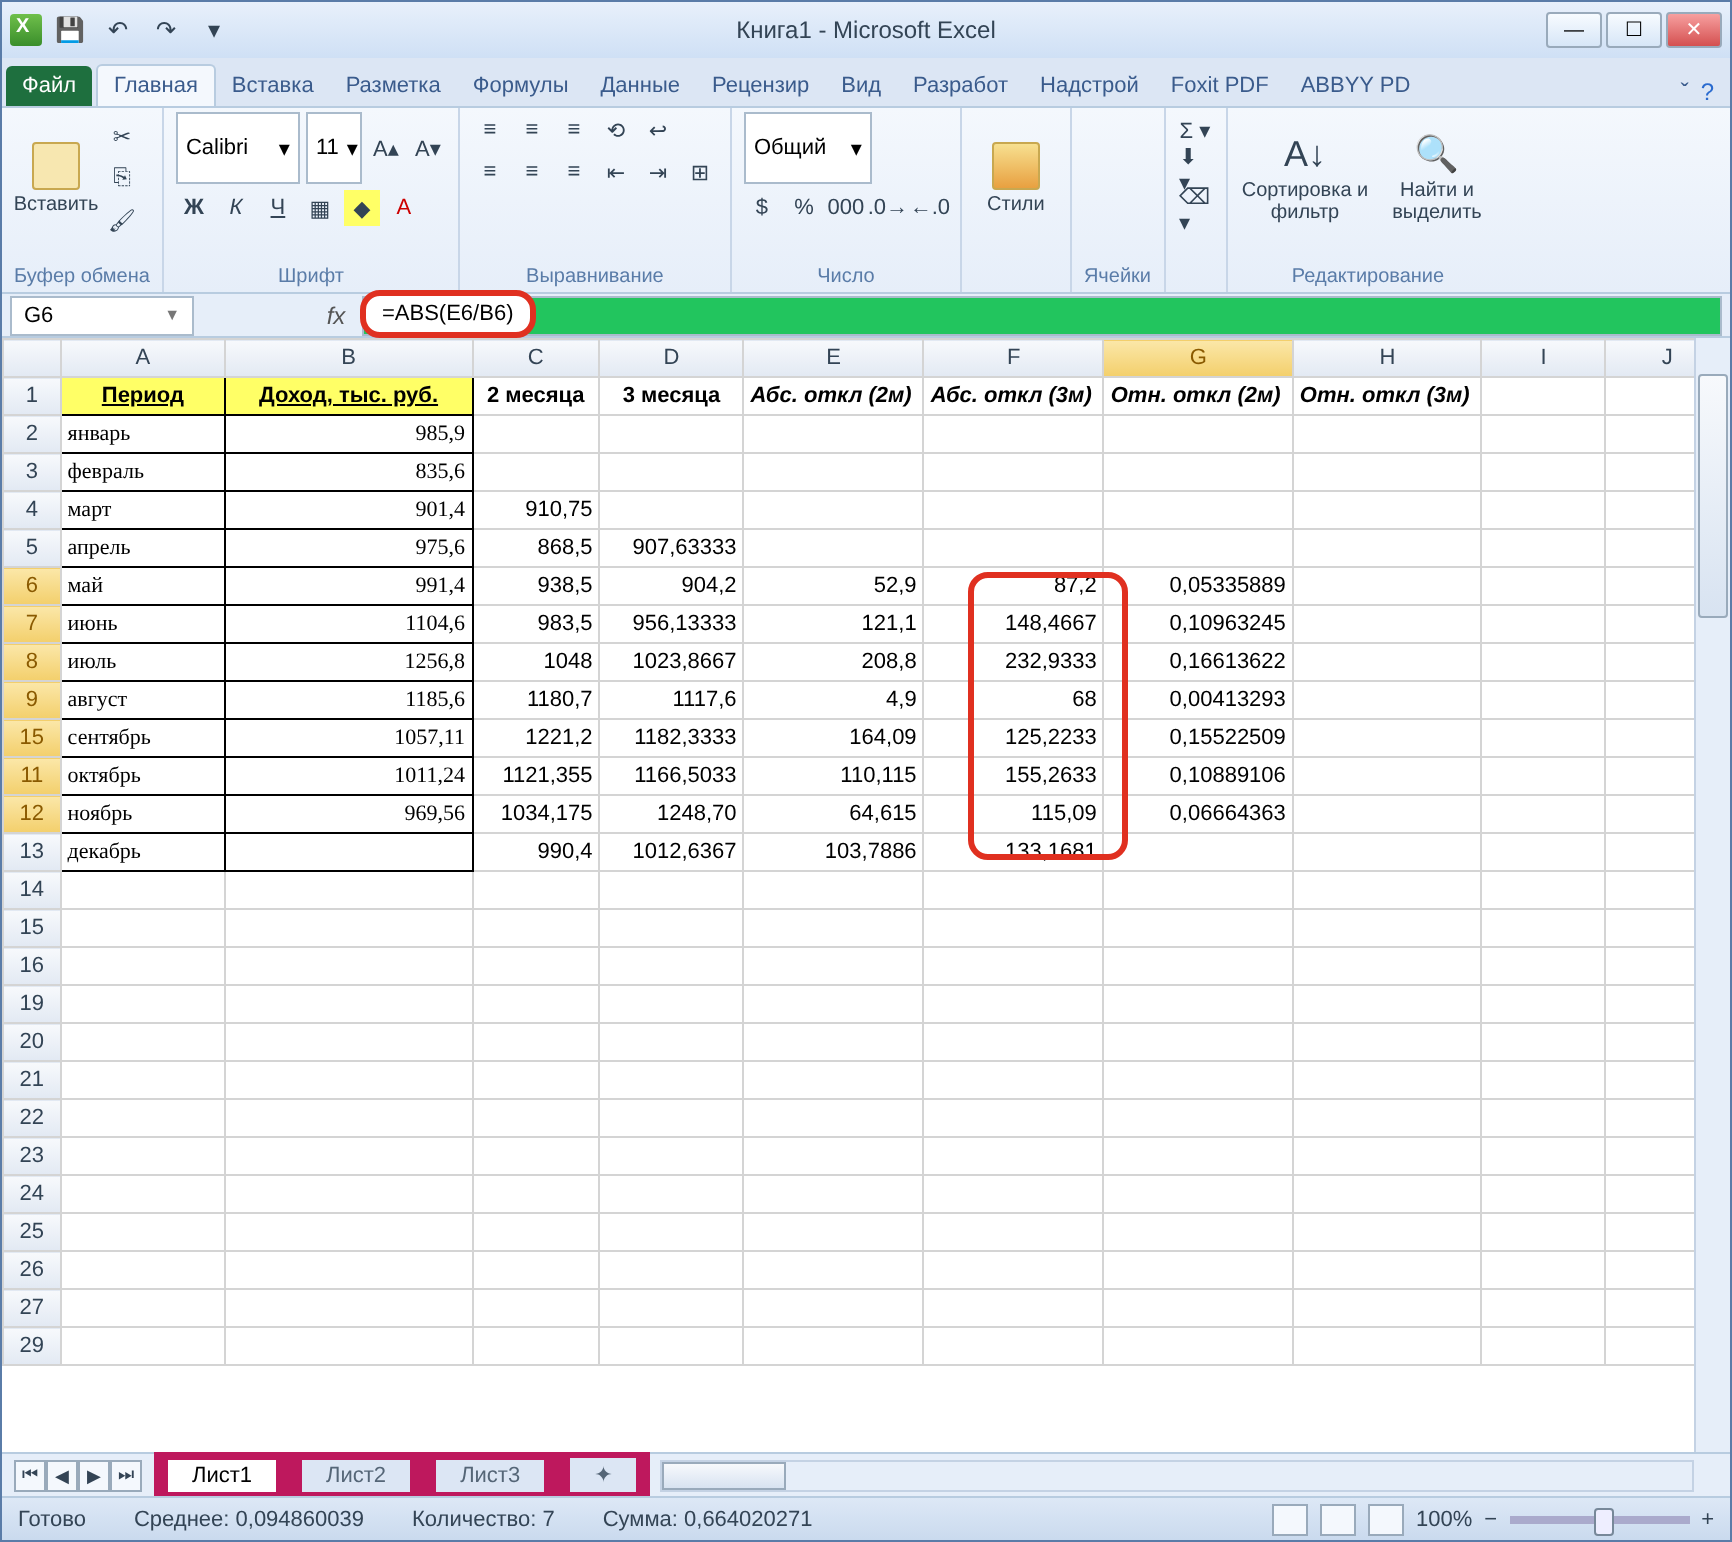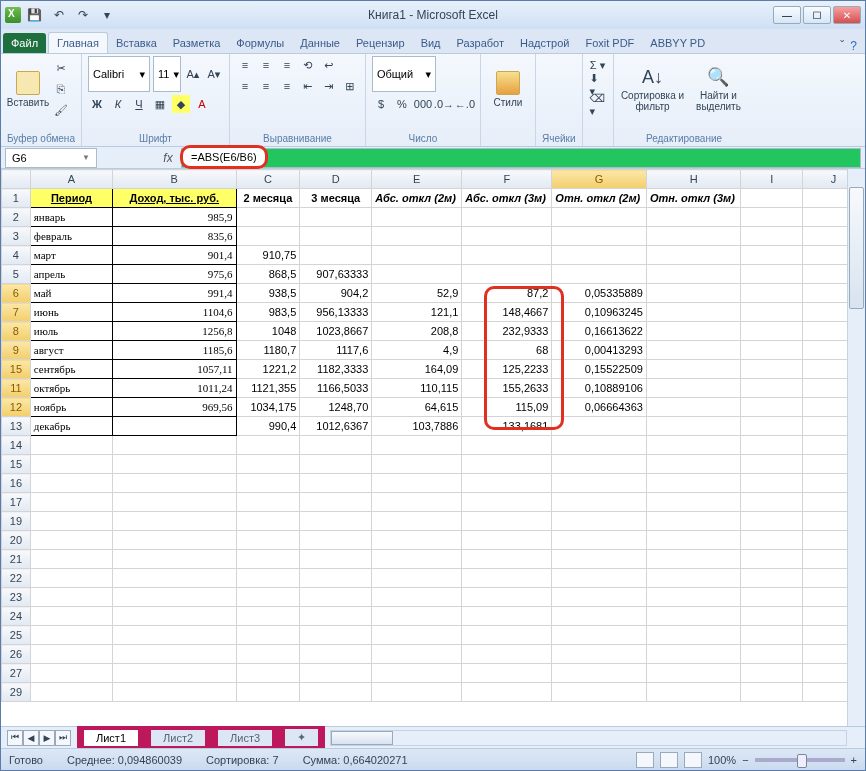--- a/index.html
+++ b/index.html
@@ -461,33 +461,20 @@
             <td class="col-C"></td>
             <td class="col-D"></td>
             <td class="col-E"></td>
             <td class="col-F"></td>
             <td class="col-G"></td>
             <td class="col-H"></td>
             <td class="col-I"></td>
             <td class="col-J"></td>
           </tr>
           <tr>
-            <td class="rowhdr">17</td>
-            <td class="col-A"></td>
-            <td class="col-B"></td>
-            <td class="col-C"></td>
-            <td class="col-D"></td>
-            <td class="col-E"></td>
-            <td class="col-F"></td>
-            <td class="col-G"></td>
-            <td class="col-H"></td>
-            <td class="col-I"></td>
-            <td class="col-J"></td>
-          </tr>
-          <tr>
             <td class="rowhdr">19</td>
             <td class="col-A"></td>
             <td class="col-B"></td>
             <td class="col-C"></td>
             <td class="col-D"></td>
             <td class="col-E"></td>
             <td class="col-F"></td>
             <td class="col-G"></td>
             <td class="col-H"></td>
             <td class="col-I"></td>
@@ -626,21 +613,21 @@
     <div class="sheet-tab">Лист1</div>
     <div class="sheet-tab inactive">Лист2</div>
     <div class="sheet-tab inactive">Лист3</div>
     <div class="sheet-tab inactive">✦</div>
     <div class="hscroll"></div>
   </div>
 
   <div class="statusbar">
     <span>Готово</span>
     <span><span>Среднее:</span> <span>0,094860039</span></span>
-    <span><span>Сортировка:</span> <span>7</span></span>
+    <span><span>Количество:</span> <span>7</span></span>
     <span><span>Сумма:</span> <span>0,664020271</span></span>
     <div class="zoom">
       <span class="view-btn"></span>
       <span class="view-btn"></span>
       <span class="view-btn"></span>
       <span>100%</span>
       <span>−</span>
       <div class="zoom-slider"></div>
       <span>+</span>
     </div>

